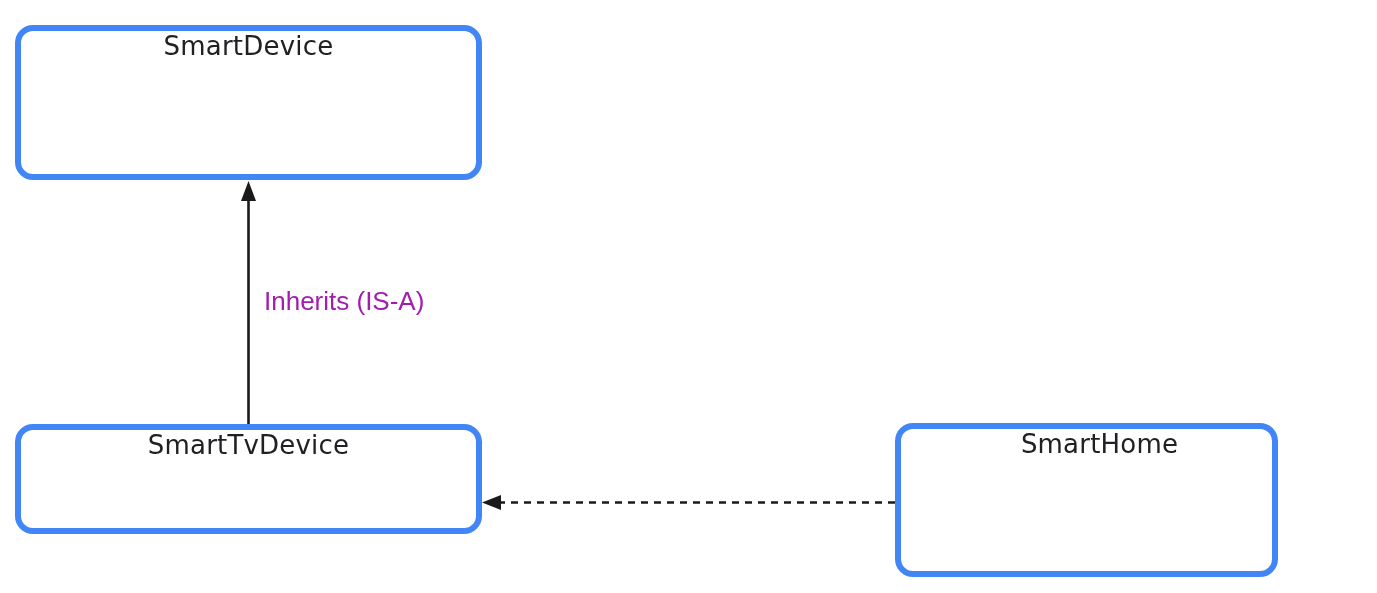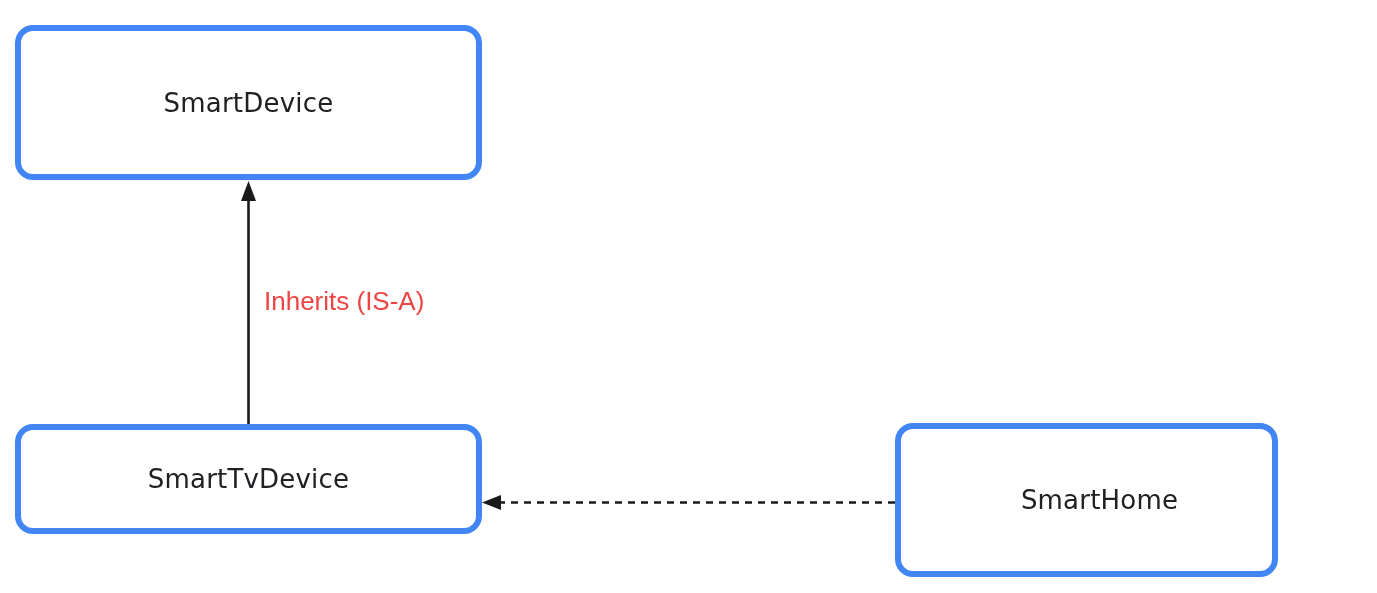--- a/index.html
+++ b/index.html
@@ -13,37 +13,36 @@
     position: relative;
     width: 1377px; height: 593px;
     background: #ffffff;
   }
   .node {
     position: absolute;
     background: #ffffff;
     border: 6px solid #4285F4;
     border-radius: 18px;
     display: flex;
-    align-items: center;
     justify-content: center;
     font-family: "DejaVu Sans", sans-serif;
     font-size: 26px;
     font-weight: 500;
     color: #202124;
     letter-spacing: 0.2px;
   }
   .node-smart-device   { left: 15px;  top: 25px;  width: 467px; height: 155px; }
   .node-smart-tv-device{ left: 15px;  top: 424px; width: 467px; height: 110px; }
   .node-smart-home     { left: 895px; top: 423px; width: 383px; height: 154px; padding-left: 26px; }
 
   .edge-label {
     position: absolute;
     font-family: "Liberation Sans", sans-serif;
     font-size: 26px;
-    color: #ef4444;
+    color: #a21caf;
     white-space: nowrap;
     line-height: 1.15;
   }
   .label-inherits { left: 264px; top: 287px; }
   .label-contains { left: 691px; top: 452px; transform: translateX(-50%); }
 
   svg.arrow-layer {
     position: absolute;
     left: 0; top: 0;
     width: 1377px; height: 593px;

